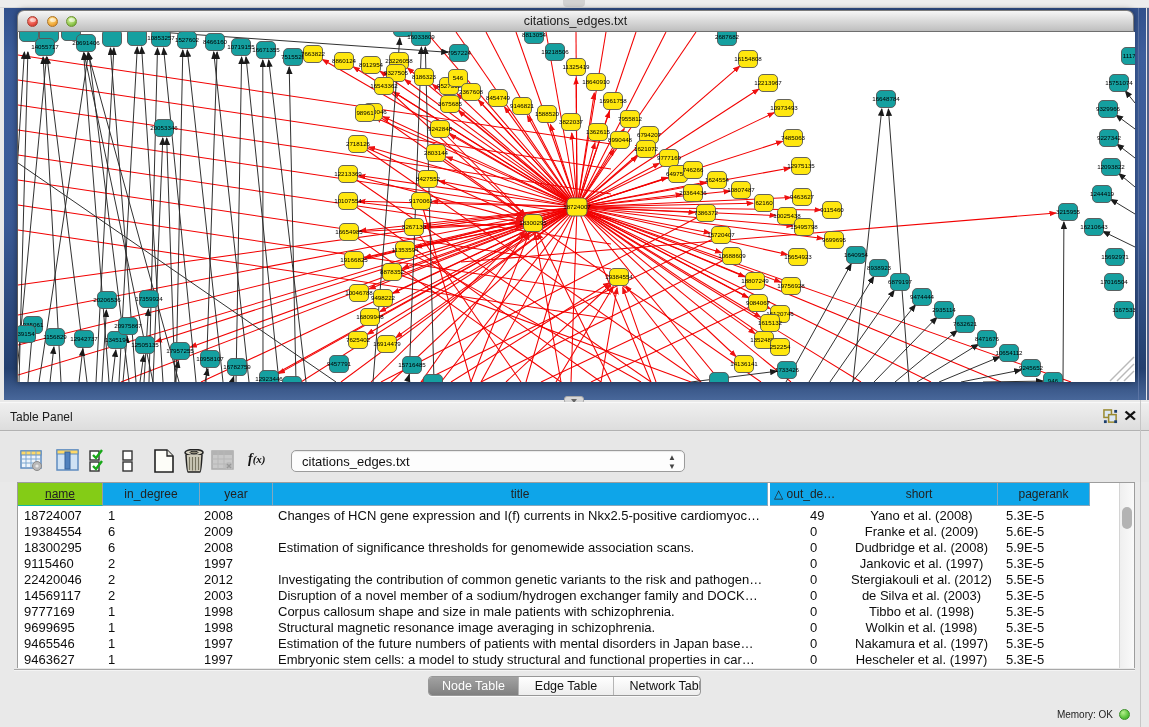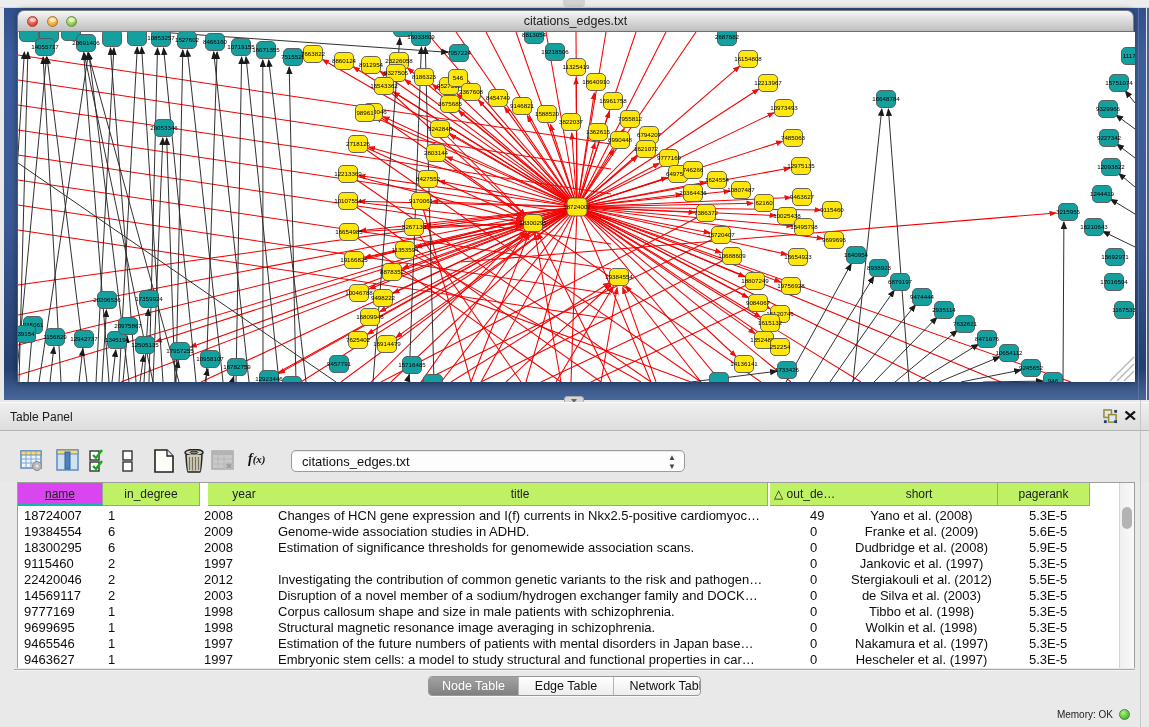--- a/index.html
+++ b/index.html
@@ -42,29 +42,29 @@
 .tbi { position:absolute; top:449px; }
 #combo { left:291px; top:450px; width:394px; height:22px; background:#fdfdfd;
   border:1px solid #9b9b9b; border-radius:5px; box-shadow:inset 0 1px 1px rgba(0,0,0,.08); }
 #combo span { position:absolute; left:10px; top:3px; font-size:13px; color:#111; }
 #combo .step { position:absolute; right:8px; top:2px; color:#444; font-size:8px; line-height:9px; }
 
 
 #tablewrap { left:17px; top:482px; width:1118px; height:186px; background:#fff; border:1px solid #9d9d9d; border-bottom:none; }
 #thead { left:18px; top:483px; width:1116px; height:23px; font-size:12px; color:#222; }
 .th { position:absolute; top:0; height:23px; line-height:23px; text-align:center;
-  background:#bef264; border-right:1px solid #86a7bd; border-bottom:1px solid #86a7bd; }
-.th.gray { background:#d946ef; border-right:1px solid #9d9d9d; border-bottom:3px solid #14b8a6;text-decoration:underline; }
+  background:#0ea5e9; border-right:1px solid #86a7bd; border-bottom:1px solid #86a7bd; }
+.th.gray { background:#84cc16; border-right:1px solid #9d9d9d; border-bottom:1px solid #14b8a6;text-decoration:underline; }
 .tr { position:absolute; left:18px; width:1100px; height:16px; font-size:13px; color:#0d0d0d; white-space:nowrap; }
 .tr span { position:absolute; top:1px; }
 .c-name { left:6px; } .c-deg { left:90px; } .c-year { left:186px; }
 .c-title { left:260px; width:492px; overflow:hidden; }
 .c-out { left:792px; }
 .c-short { left:825px; width:157px; text-align:center; }
-.c-pr { left:1011px; }
+.c-pr { left:988px; }
 #vscroll { left:1119px; top:483px; width:15px; height:185px; background:linear-gradient(90deg,#efefef,#fafafa); border-left:1px solid #d4d4d4; }
 #vthumb { left:2px; top:24px; width:10px; height:22px; background:#b3b3b3; border-radius:5px; position:absolute; }
 
 #botline { left:14px; top:669px; width:1121px; height:1px; background:#a8a8a8; }
 #botline2 { left:14px; top:670px; width:1121px; height:1px; background:#f4f4f4; }
 
 
 #tabs { left:428px; top:676px; width:273px; height:20px; border:1px solid #979797; border-radius:4px;
   background:linear-gradient(#ffffff,#ededed); font-size:12.5px; overflow:hidden; box-shadow:0 1px 0 rgba(255,255,255,.7); }
 #tabs .seg { position:absolute; top:0; height:20px; line-height:19px; text-align:center; color:#111; }
@@ -644,40 +644,39 @@
 <div class="tbi" style="left:248px; top:451px; font-size:14px; font-style:italic; font-weight:bold; color:#111; font-family:'Liberation Serif',serif;">f<span style="font-size:11px">(x)</span></div>
 <div class="abs" id="combo">
     <span>citations_edges.txt</span>
     <div class="step">▲<br>▼</div>
   </div>
 
 <div class="abs" id="tablewrap"></div>
 <div class="abs" id="thead">
  <div class="th gray" style="left:0; width:85px;">name</div>
  <div class="th" style="left:85px; width:97px;">in_degree</div>
- <div class="th" style="left:190px; width:73px;">year</div>
+ <div class="th" style="left:182px; width:73px;">year</div>
  <div class="th" style="left:255px; width:495px;">title</div>
  <div class="th" style="left:752px; width:73px; text-align:left; padding-left:4px;">△ out_de…</div>
  <div class="th" style="left:823px; width:157px;">short</div>
  <div class="th" style="left:980px; width:92px;">pagerank</div>
 </div>
 <div class="tr" style="top:507px">
  <span class="c-name">18724007</span>
     <span class="c-deg">1</span>
     <span class="c-year">2008</span>
  <span class="c-title">Changes of HCN gene expression and I(f) currents in Nkx2.5-positive cardiomyoc…</span>
     <span class="c-out">49</span>
     <span class="c-short">Yano et al. (2008)</span>
  <span class="c-pr">5.3E-5</span>
   </div>
 <div class="tr" style="top:523px">
  <span class="c-name">19384554</span>
     <span class="c-deg">6</span>
     <span class="c-year">2009</span>
- <span class="c-title">Genome-wide association studies in ADHD.</span>
     <span class="c-out">0</span>
     <span class="c-short">Franke et al. (2009)</span>
  <span class="c-pr">5.6E-5</span>
   </div>
 <div class="tr" style="top:539px">
  <span class="c-name">18300295</span>
     <span class="c-deg">6</span>
     <span class="c-year">2008</span>
  <span class="c-title">Estimation of significance thresholds for genomewide association scans.</span>
     <span class="c-out">0</span>

